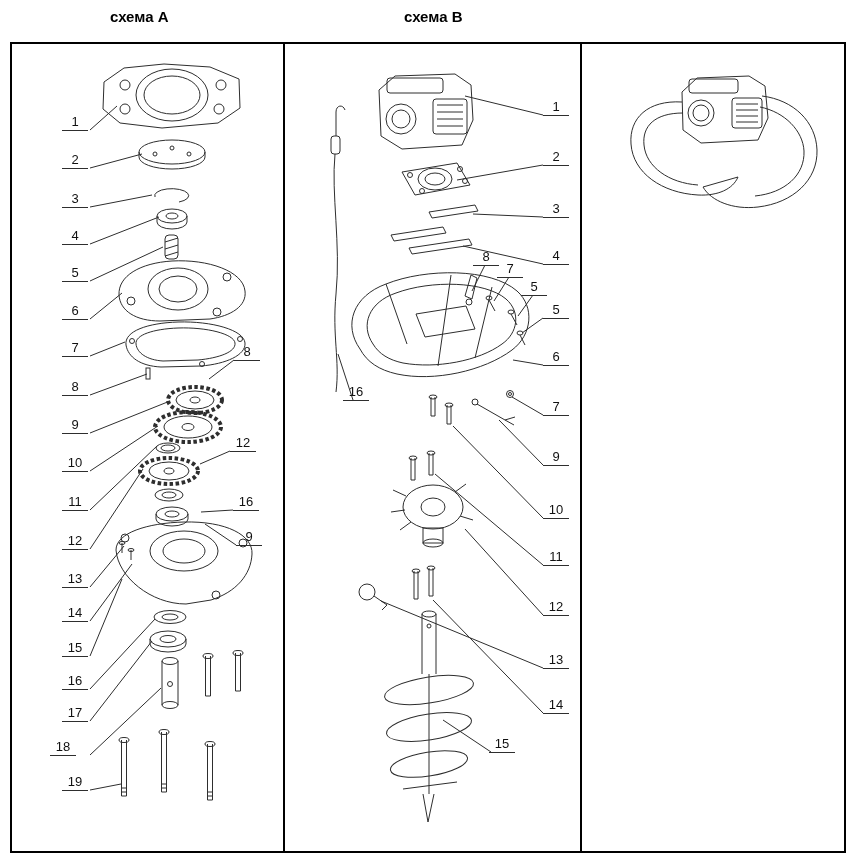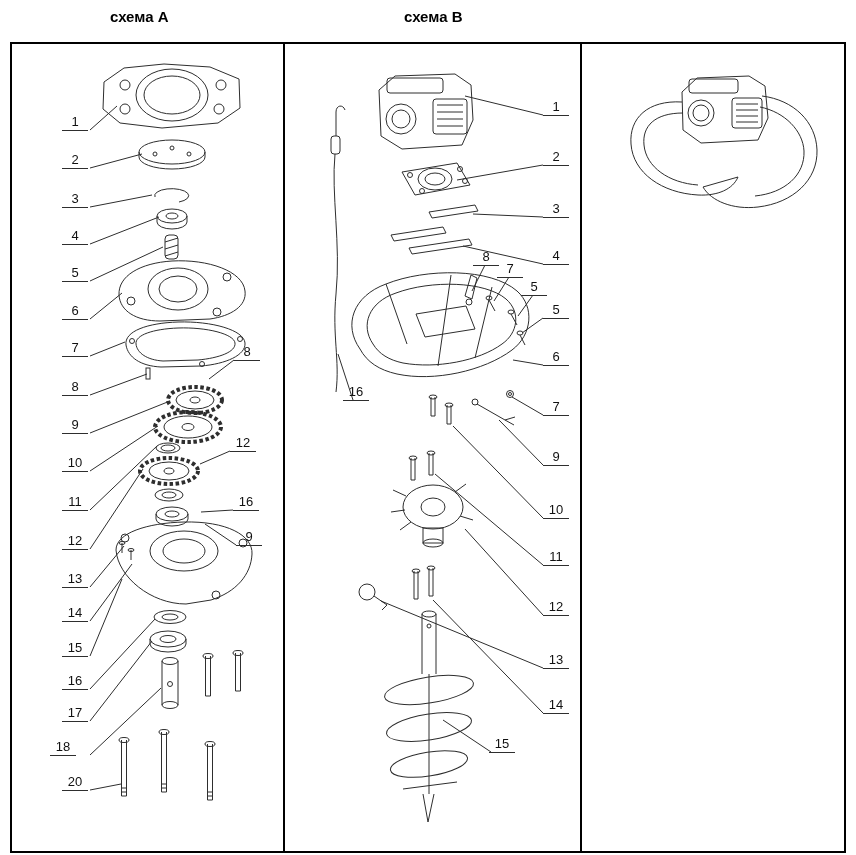--- a/index.html
+++ b/index.html
@@ -181,21 +181,21 @@
     <div class="callout" style="left:50px;top:373px">9</div>
     <div class="callout" style="left:50px;top:411px">10</div>
     <div class="callout" style="left:50px;top:450px">11</div>
     <div class="callout" style="left:50px;top:489px">12</div>
     <div class="callout" style="left:50px;top:527px">13</div>
     <div class="callout" style="left:50px;top:561px">14</div>
     <div class="callout" style="left:50px;top:596px">15</div>
     <div class="callout" style="left:50px;top:629px">16</div>
     <div class="callout" style="left:50px;top:661px">17</div>
     <div class="callout" style="left:38px;top:695px">18</div>
-    <div class="callout" style="left:50px;top:730px">20</div>
+    <div class="callout" style="left:50px;top:730px">19</div>
     <div class="callout" style="left:222px;top:300px">8</div>
     <div class="callout" style="left:218px;top:391px">12</div>
     <div class="callout" style="left:221px;top:450px">16</div>
     <div class="callout" style="left:224px;top:485px">9</div>
   </div>
 
   <div class="panel panel-b">
     <svg class="art" width="295" height="807" viewBox="0 0 295 807">
       <g fill="none" stroke="#2e2e2e" stroke-width="1">
         <g>

